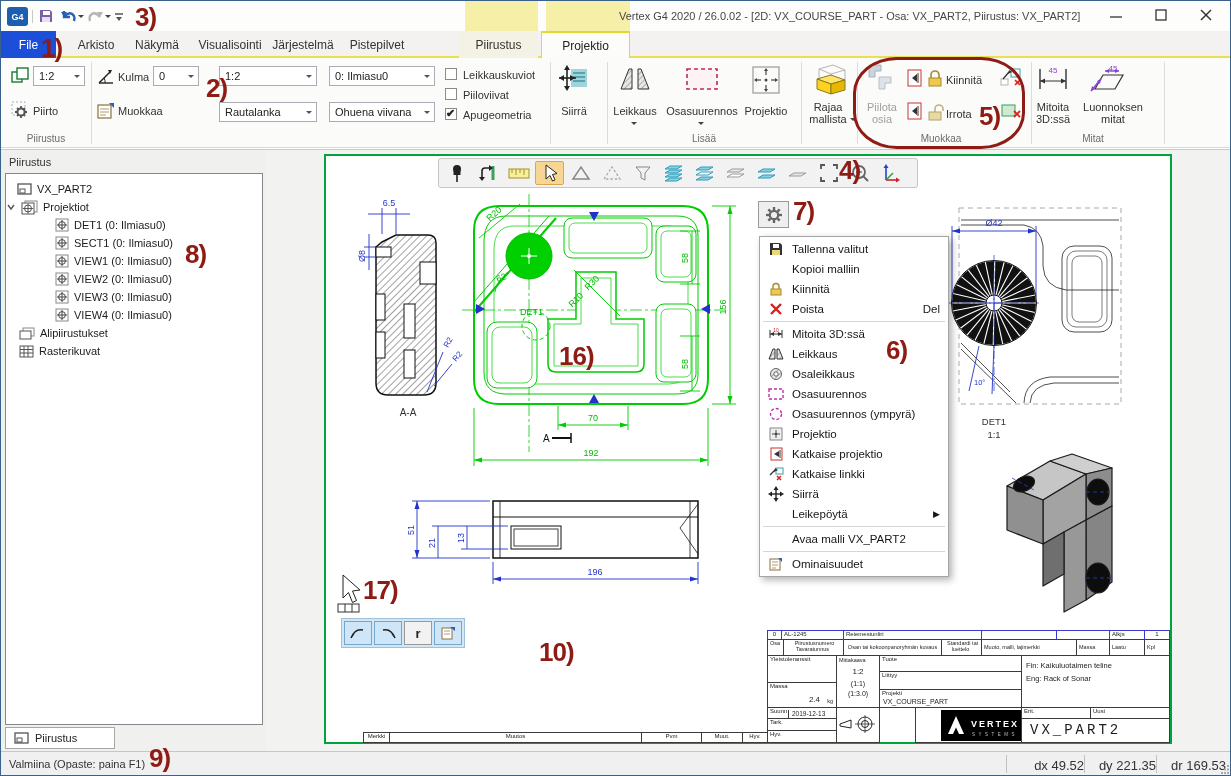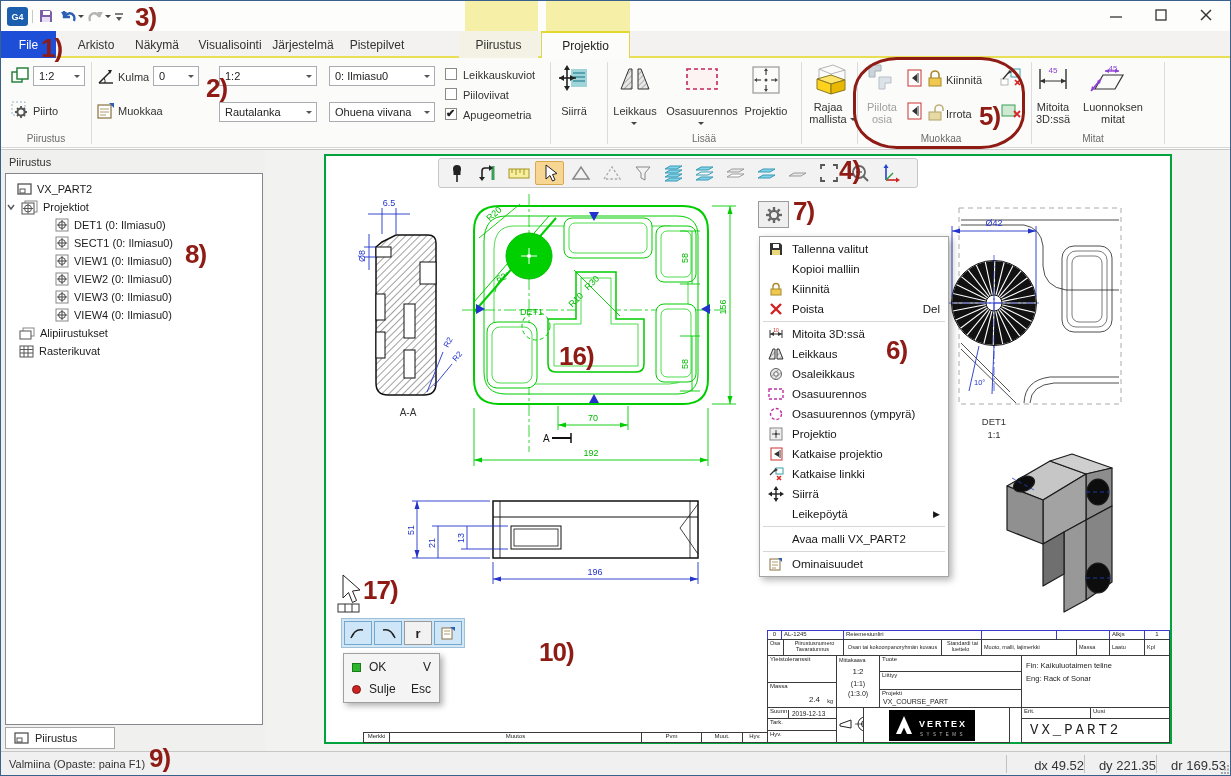--- a/index.html
+++ b/index.html
@@ -69,20 +69,21 @@
       </svg>
   </span>
   <span class="caret" style="left:104px;top:14px"></span>
   <span class="abs" style="left:112px;top:10px">
     <svg width="12" height="12">
         <line x1="2" y1="3" x2="10" y2="3" stroke="#555" stroke-width="1.5"></line>
         <path d="M3,6 L6,10 L9,6 Z" fill="#555"></path>
       </svg>
   </span>
 
+  <div class="abs t" style="left:618px;top:9px;color:#474747;font-size:11px">Vertex G4 2020 / 26.0.02 - [2D: VX_COURSE_PART - Osa: VX_PART2, Piirustus: VX_PART2]</div>
 
   <span class="abs" style="left:1108px;top:12px">
     <svg width="14" height="8">
         <line x1="1" y1="4" x2="13" y2="4" stroke="#333" stroke-width="1.3"></line>
       </svg>
   </span>
   <span class="abs" style="left:1153px;top:7px">
     <svg width="14" height="14">
         <rect x="2" y="2" width="10" height="10" fill="none" stroke="#333" stroke-width="1.3"></rect>
       </svg>
@@ -1006,32 +1007,20 @@
     <span style="width:28px;height:24px;background:#cfe6f8;border:1px solid #72a7cf;display:flex;align-items:center;justify-content:center">
       <svg width="15" height="15">
           <rect x="1" y="2" width="10" height="11" fill="#fff" stroke="#8a7040"></rect>
           <line x1="3" y1="5" x2="9" y2="5" stroke="#b09a6a"></line>
           <line x1="3" y1="8" x2="9" y2="8" stroke="#b09a6a"></line>
           <polygon points="9,1 14,1 14,5" fill="#2a5fb4"></polygon>
         </svg>
       </span>
   </div>
 
-  <div class="abs" style="left:342px;top:652px;width:97px;height:50px;background:#f4f4f4;border:1px solid #a0a0a0;box-shadow:3px 3px 6px rgba(0,0,0,.3);z-index:20;padding:6px 8px;display:flex;flex-direction:column;justify-content:space-between">
-    <div style="display:flex;align-items:center;font-size:12px;color:#222">
-      <span style="width:9px;height:9px;background:#2db52d;border:1px solid #1a7a1a;margin-right:8px"></span>
-      <span>OK</span>
-      <span style="margin-left:auto">V</span>
-    </div>
-    <div style="display:flex;align-items:center;font-size:12px;color:#222">
-      <span style="width:9px;height:9px;background:#cc2222;border:1px solid #7a1616;border-radius:50%;margin-right:8px"></span>
-      <span>Sulje</span>
-      <span style="margin-left:auto">Esc</span>
-    </div>
-  </div>
 
   <div class="tbc blue" style="left:766px;top:629px;width:15px;height:10px;text-align:center"><span>0</span></div>
   <div class="tbc blue" style="left:780px;top:629px;width:63px;height:10px"><span class="pad">AL-1245</span></div>
   <div class="tbc blue" style="left:842px;top:629px;width:139px;height:10px"><span class="pad">Reiemesiunliri</span></div>
   <div class="tbc blue" style="left:980px;top:629px;width:76px;height:10px"></div>
   <div class="tbc blue" style="left:1055px;top:629px;width:54px;height:10px"></div>
   <div class="tbc blue" style="left:1108px;top:629px;width:36px;height:10px"><span class="pad">Alkjs</span></div>
   <div class="tbc blue" style="left:1143px;top:629px;width:26px;height:10px;text-align:center"><span>1</span></div>
 
   <div class="tbc" style="left:766px;top:638px;width:17px;height:17px;font-size:5.5px"><span class="pad">Osa</span></div>
@@ -1078,21 +1067,21 @@
         <line x1="27" y1="0" x2="27" y2="18" stroke="#222" stroke-width="0.7"></line>
         <line x1="17" y1="9" x2="37" y2="9" stroke="#222" stroke-width="0.7"></line>
       </svg>
     </div>
 
   <div class="tbc" style="left:878px;top:654px;width:143px;height:17px"><span class="pad">Tuote</span></div>
   <div class="tbc" style="left:878px;top:670px;width:143px;height:19px"><span class="pad">Liittyy</span></div>
   <div class="tbc" style="left:878px;top:688px;width:143px;height:19px">
     <span class="pad">Projekti</span>
     <div style="font-size:7px;padding:1px 3px">VX_COURSE_PART</div></div>
-  <div class="tbc" style="left:862px;top:706px;width:147px;height:36px">
+  <div class="tbc" style="left:914px;top:706px;width:147px;height:36px">
     <div style="position:absolute;left:25px;top:2px;width:86px;height:31px;background:#000;color:#fff;overflow:hidden">
       <svg width="86" height="31">
           <polygon points="7,24 15,6 23,24" fill="#fff"></polygon>
           <polygon points="12,24 15,17.5 18,24" fill="#000"></polygon>
         <text x="30" y="17" font-size="9" font-weight="bold" fill="#fff" letter-spacing="2">VERTEX</text>
         <text x="31" y="26" font-size="4.5" fill="#bbb" letter-spacing="3.5">SYSTEMS</text>
         </svg>
     </div>
     </div>
 

